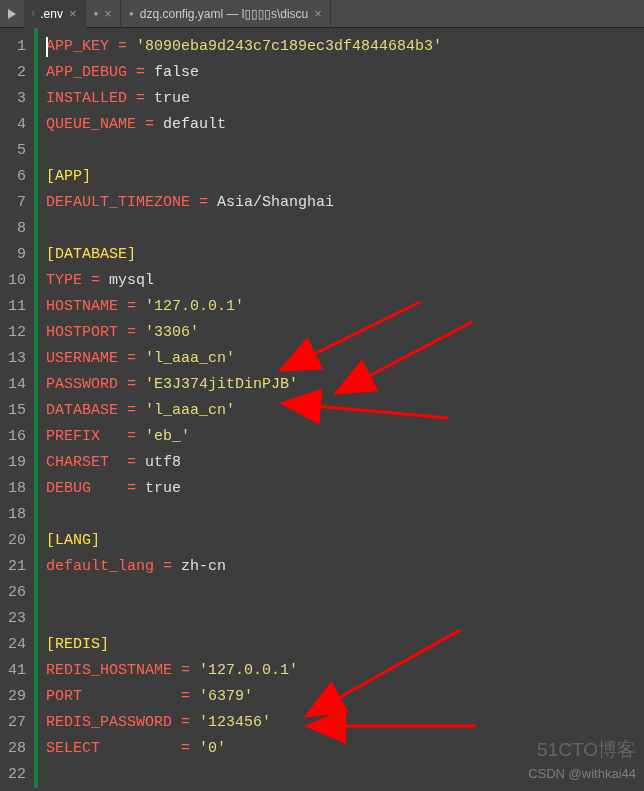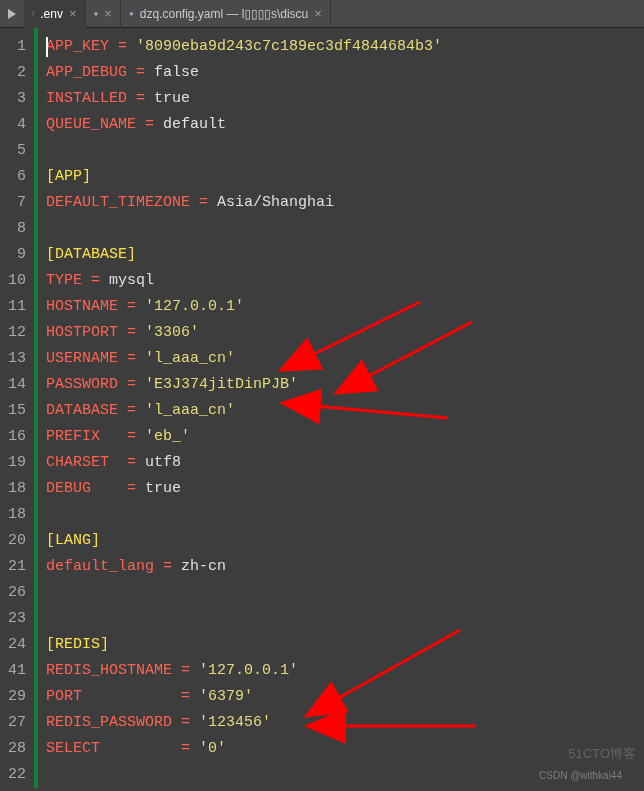--- a/index.html
+++ b/index.html
@@ -92,29 +92,29 @@
 .arrow {
   position: absolute;
   pointer-events: none;
 }
 .watermark1 {
   position: absolute;
   right: 8px;
   bottom: 28px;
   color: rgba(220,220,220,0.25);
   font-family: Arial, sans-serif;
-  font-size: 13px;
+  font-size: 19px;
 }
 .watermark2 {
   position: absolute;
-  right: 22px;
+  right: 8px;
   bottom: 10px;
   color: rgba(220,220,220,0.4);
   font-family: Arial, sans-serif;
-  font-size: 10px;
+  font-size: 13px;
 }
 </style>
 </head>
 <body>
 
 <div class="tabbar">
   <div class="tab-play">
     <svg width="10" height="10" viewBox="0 0 10 10">
         <path d="M1 0 L9 5 L1 10 Z" fill="#bbb"></path>
       </svg>

